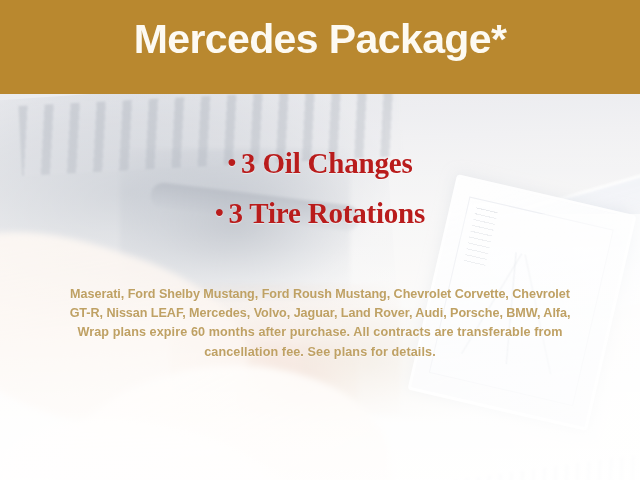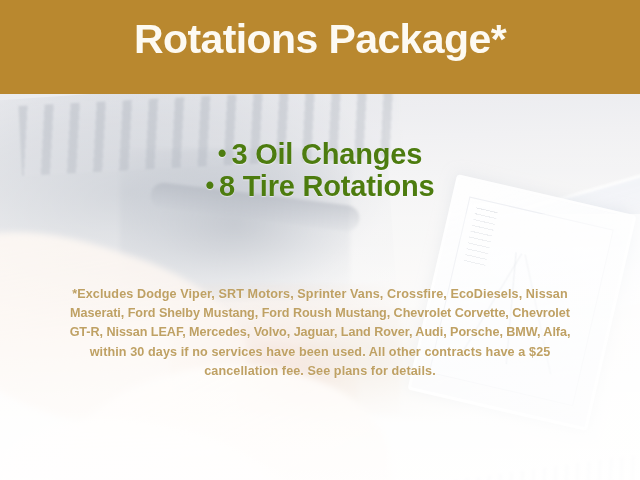--- a/index.html
+++ b/index.html
@@ -266,27 +266,28 @@
 
   
   .bullets {
     position: absolute;
     left: 0;
     right: 0;
     top: 138px;
     text-align: center;
   }
   .bullet-line {
-    color: #4d7c0f;
+    color: #b91c1c;
     font-size: 29px;
-    line-height: 31px;
+    line-height: 50px;
     font-weight: bold;
     letter-spacing: -0.2px;
     white-space: nowrap;
     text-shadow: 0 1px 1px rgba(255,255,255,0.55);
+    font-family: Liberation Serif, serif;
   }
   .bullet-dot {
     display: inline-block;
     font-size: 25px;
     vertical-align: 2px;
     margin-right: 5px;
   }
 
   
   .fineprint {
@@ -327,33 +328,32 @@
       </div>
     </div>
     <div class="ph-arm"></div>
     <div class="ph-hand"></div>
     <div class="ph-hand-2"></div>
     <div class="ph-grille"></div>
     <div class="ph-rightfade"></div>
   </div>
 
   <div class="header-bar">
-    <div class="header-title">Rotations Package*</div>
+    <div class="header-title">Mercedes Package*</div>
   </div>
 
   <div class="bullets">
     <div class="bullet-line">
       <span class="bullet-dot">•</span><span>3 Oil Changes</span>
     </div>
     <div class="bullet-line">
-      <span class="bullet-dot">•</span><span>8 Tire Rotations</span>
+      <span class="bullet-dot">•</span><span>3 Tire Rotations</span>
     </div>
   </div>
 
   <div class="fineprint">
-    <div class="fp-line">*Excludes Dodge Viper, SRT Motors, Sprinter Vans, Crossfire, EcoDiesels, Nissan</div>
     <div class="fp-line tight">Maserati, Ford Shelby Mustang, Ford Roush Mustang, Chevrolet Corvette, Chevrolet</div>
     <div class="fp-line tight">GT-R, Nissan LEAF, Mercedes, Volvo, Jaguar, Land Rover, Audi, Porsche, BMW, Alfa,</div>
-    <div class="fp-line">within 30 days if no services have been used. All other contracts have a $25</div>
+    <div class="fp-line">Wrap plans expire 60 months after purchase. All contracts are transferable from</div>
     <div class="fp-line">cancellation fee. See plans for details.</div>
   </div>
 
 </div>
 
 </body></html>

